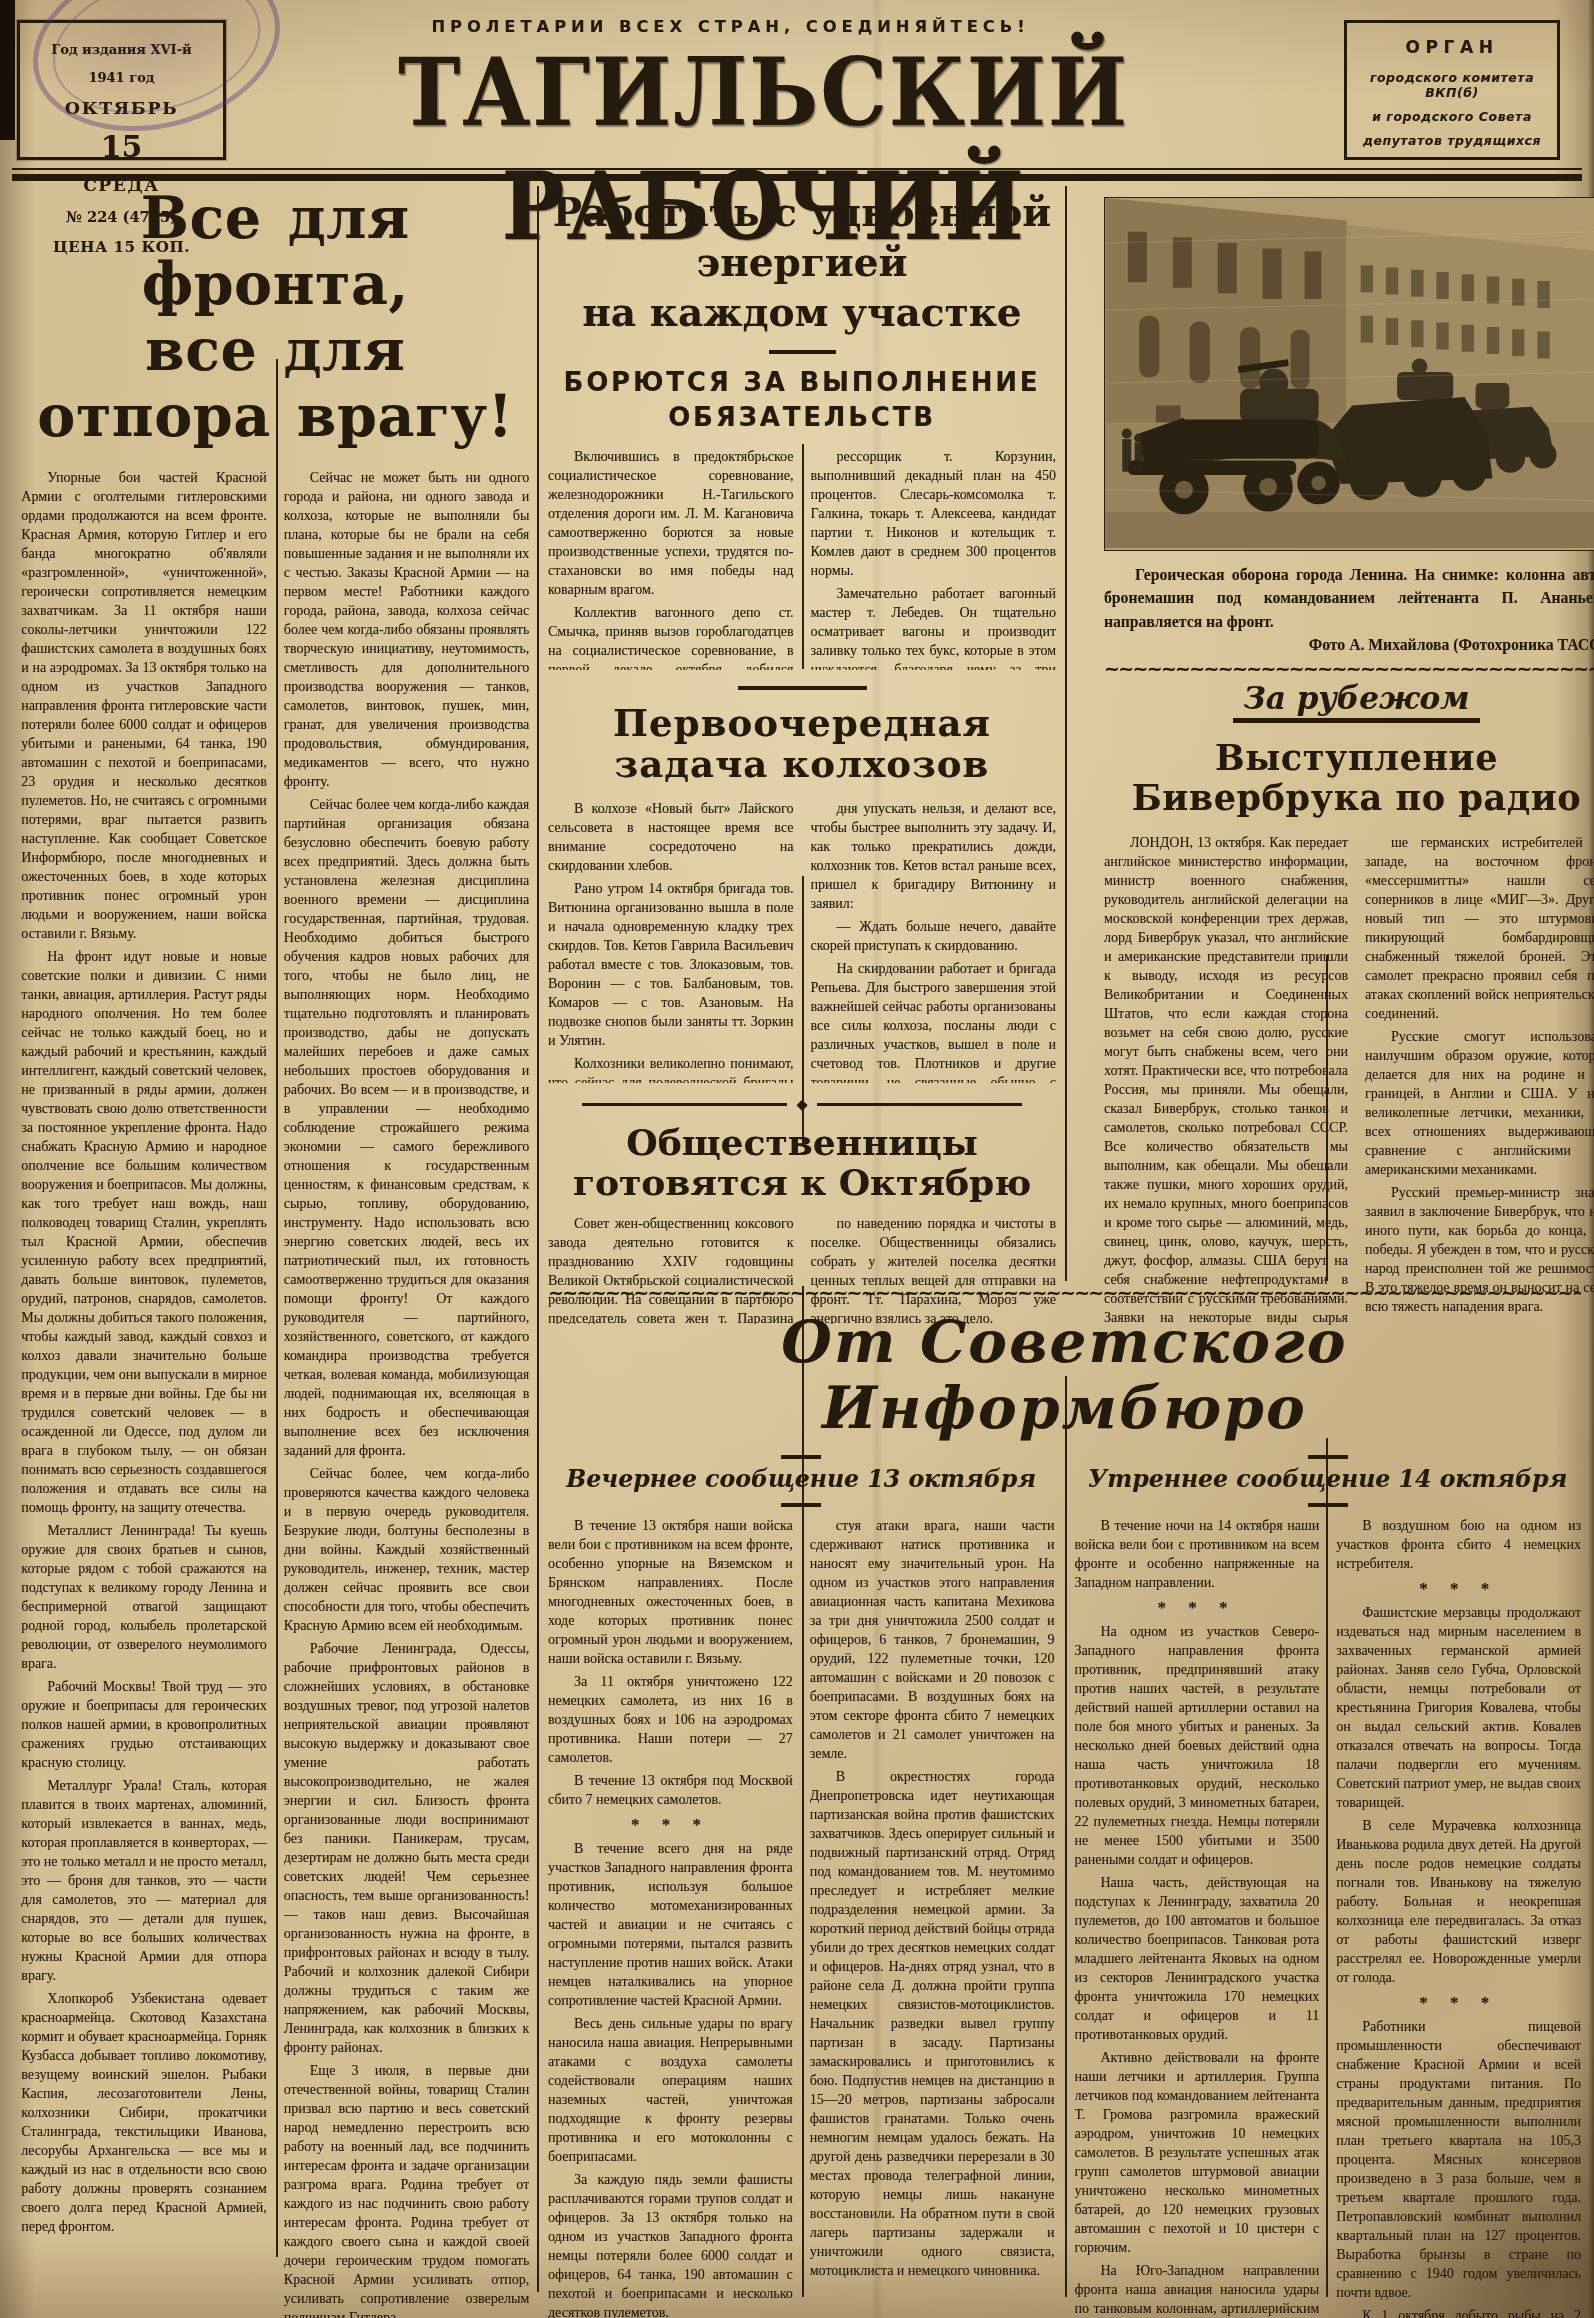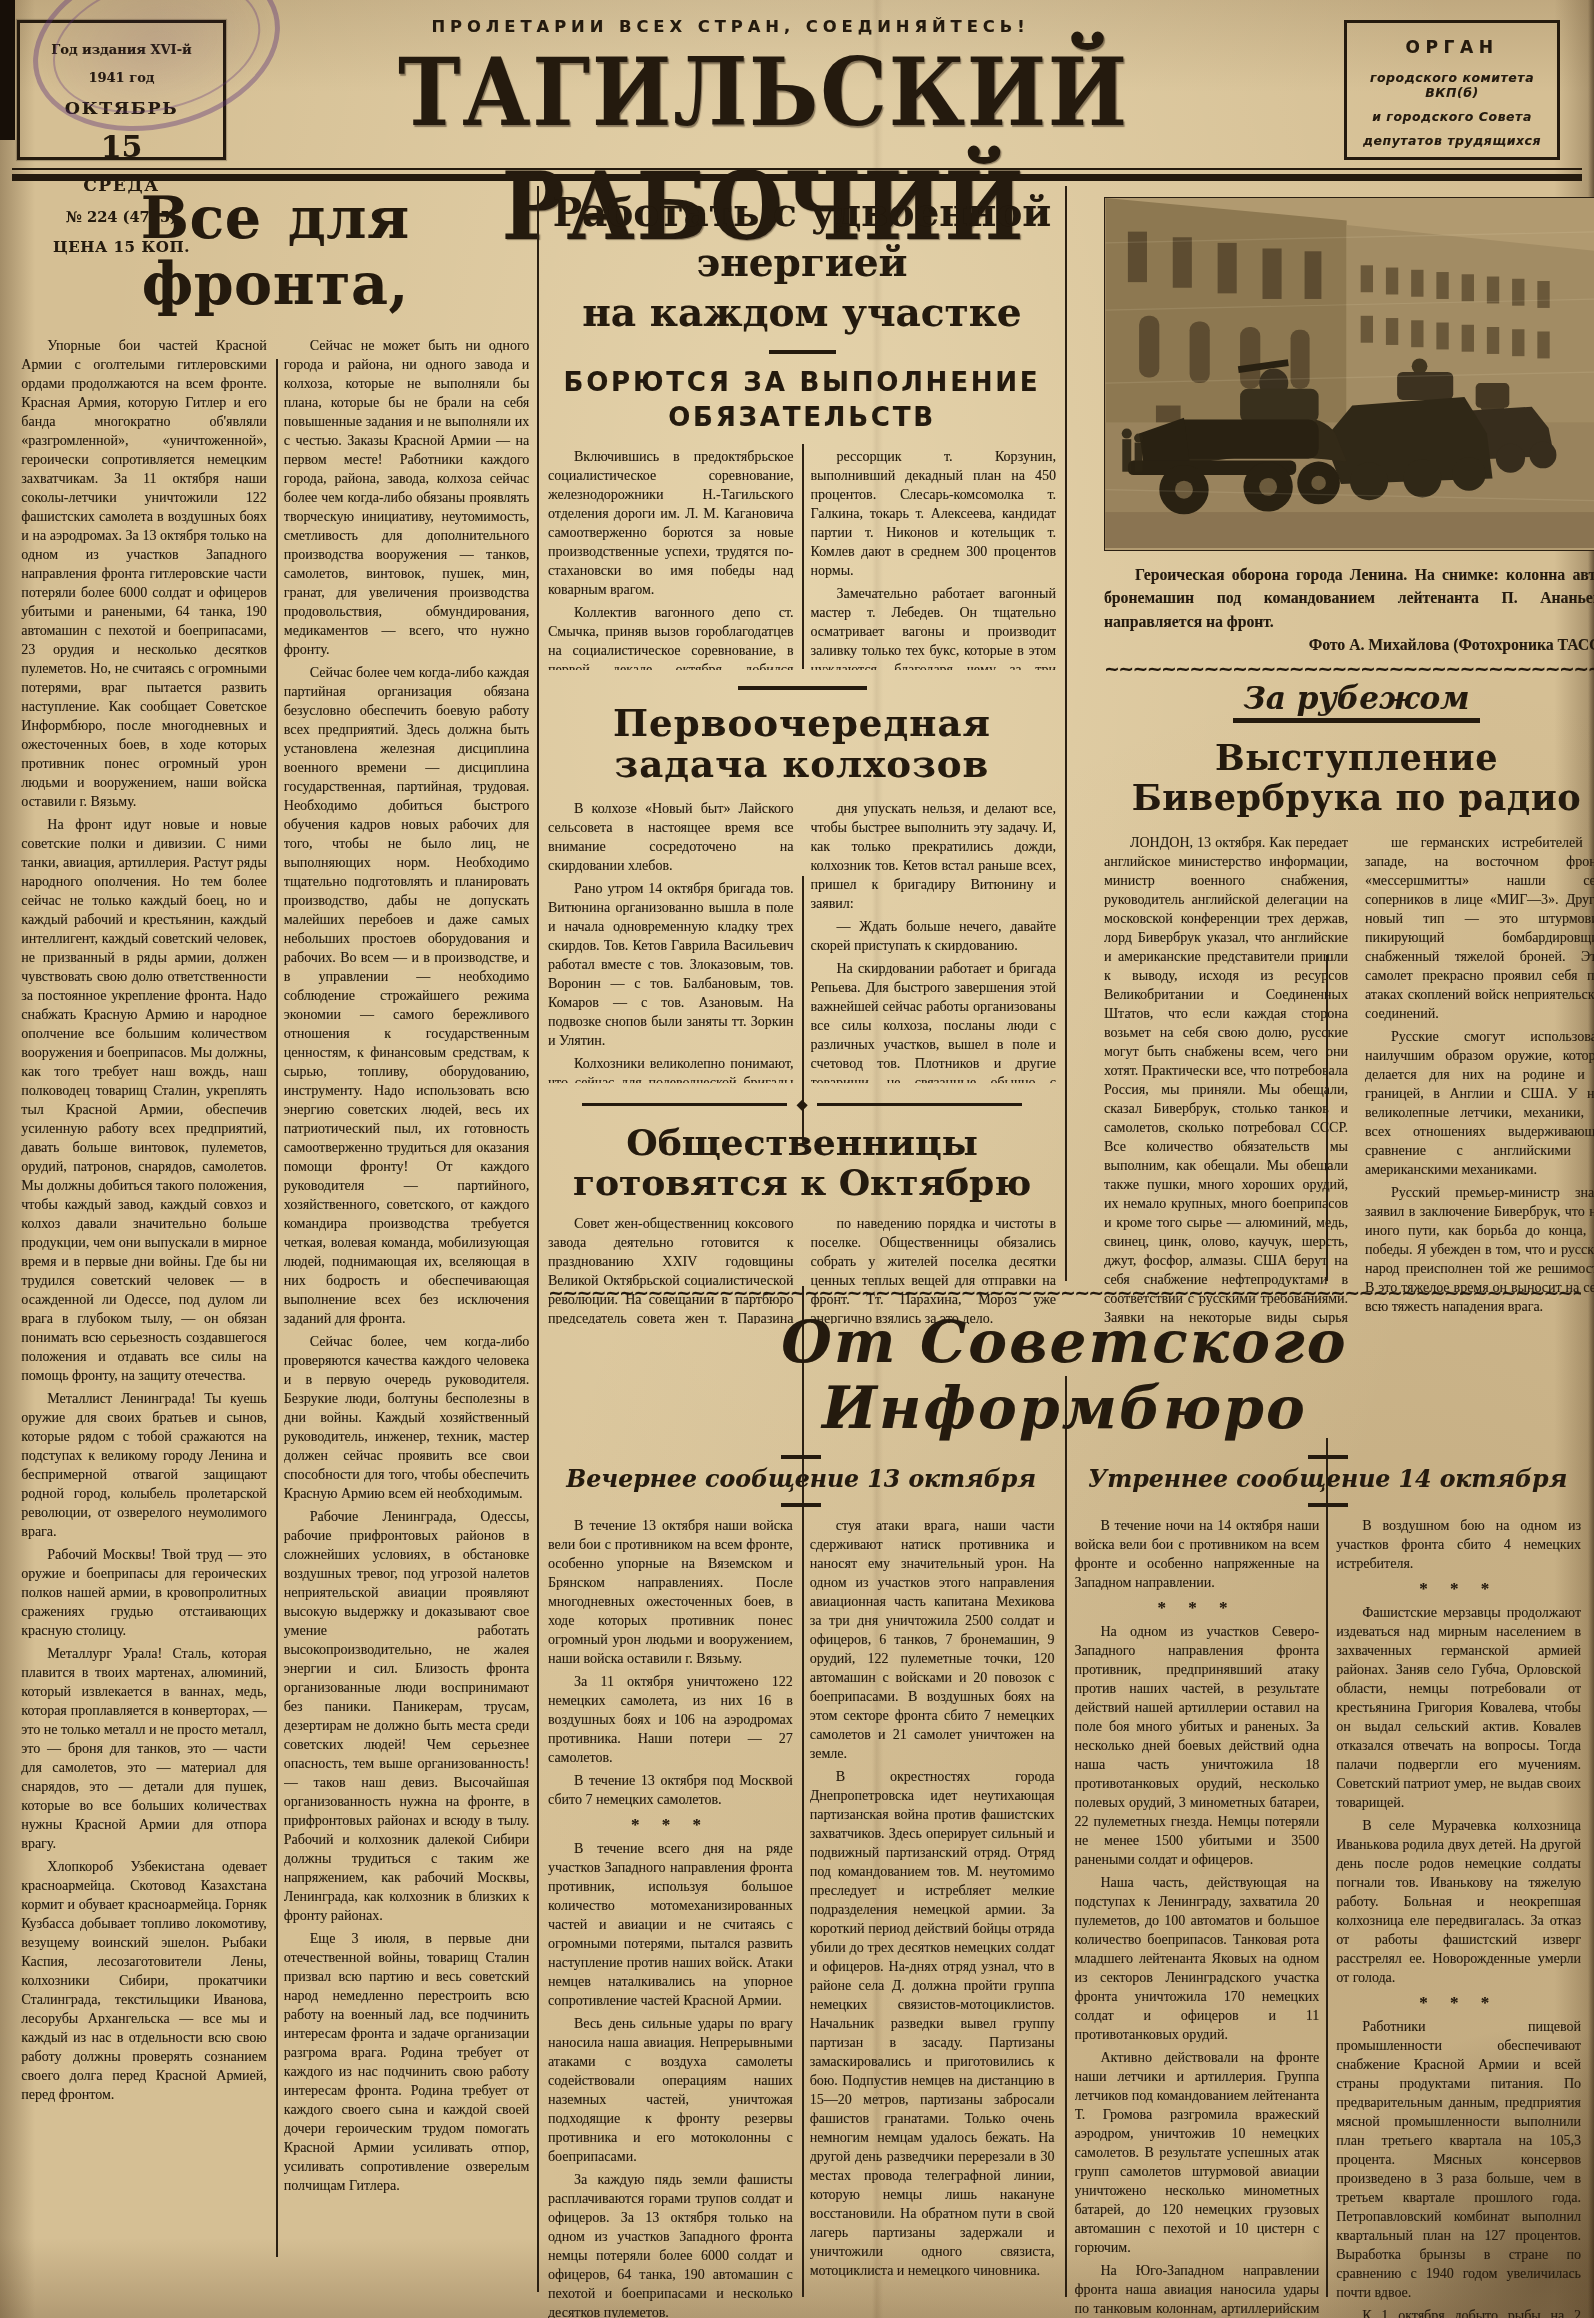--- a/index.html
+++ b/index.html
@@ -133,20 +133,21 @@
   <div class="abs vline" style="left:276px;top:359px;height:1898px;"></div>
   <div class="abs vline" style="left:802px;top:444px;height:225px;"></div>
   <div class="abs vline" style="left:802px;top:876px;height:270px;"></div>
   <div class="abs vline" style="left:802px;top:1286px;height:1011px;"></div>
   <div class="abs vline" style="left:1326px;top:955px;height:326px;"></div>
   <div class="abs vline" style="left:1326px;top:1438px;height:859px;"></div>
   <div class="abs vline" style="left:1065px;top:1376px;height:921px;width:2.2px;"></div>
 
   <section class="abs editorial">
     <div class="ed-headline">Все для фронта,</div>
+    <div class="ed-headline">все для отпора врагу!</div>
     <div class="cols">
       <div class="col">
           <p>Упорные бои частей Красной Армии с оголтелыми гитлеровскими ордами продолжаются на всем фронте. Красная Армия, которую Гитлер и его банда многократно об'являли «разгромленной», «уничтоженной», героически сопротивляется немецким захватчикам. За 11 октября наши соколы-летчики уничтожили 122 фашистских самолета в воздушных боях и на аэродромах. За 13 октября только на одном из участков Западного направления фронта гитлеровские части потеряли более 6000 солдат и офицеров убитыми и ранеными, 64 танка, 190 автомашин с пехотой и боеприпасами, 23 орудия и несколько десятков пулеметов. Но, не считаясь с огромными потерями, враг пытается развить наступление. Как сообщает Советское Информбюро, после многодневных и ожесточенных боев, в ходе которых противник понес огромный урон людьми и вооружением, наши войска оставили г. Вязьму.</p>
           <p>На фронт идут новые и новые советские полки и дивизии. С ними танки, авиация, артиллерия. Растут ряды народного ополчения. Но тем более сейчас не только каждый боец, но и каждый рабочий и крестьянин, каждый интеллигент, каждый советский человек, не призванный в ряды армии, должен чувствовать свою долю ответственности за постоянное укрепление фронта. Надо снабжать Красную Армию и народное ополчение все большим количеством вооружения и боеприпасов. Мы должны, как того требует наш вождь, наш полководец товарищ Сталин, укреплять тыл Красной Армии, обеспечив усиленную работу всех предприятий, давать больше винтовок, пулеметов, орудий, патронов, снарядов, самолетов. Мы должны добиться такого положения, чтобы каждый завод, каждый совхоз и колхоз давали значительно больше продукции, чем они выпускали в мирное время и в первые дни войны. Где бы ни трудился советский человек — в осажденной ли Одессе, под дулом ли врага в глубоком тылу, — он обязан понимать всю серьезность создавшегося положения и отдавать все силы на помощь фронту, на защиту отечества.</p>
           <p>Металлист Ленинграда! Ты куешь оружие для своих братьев и сынов, которые рядом с тобой сражаются на подступах к великому городу Ленина и беспримерной отвагой защищают родной город, колыбель пролетарской революции, от озверелого неумолимого врага.</p>
           <p>Рабочий Москвы! Твой труд — это оружие и боеприпасы для героических полков нашей армии, в кровопролитных сражениях грудью отстаивающих красную столицу.</p>
           <p>Металлург Урала! Сталь, которая плавится в твоих мартенах, алюминий, который извлекается в ваннах, медь, которая проплавляется в конверторах, — это не только металл и не просто металл, это — броня для танков, это — части для самолетов, это — материал для снарядов, это — детали для пушек, которые во все больших количествах нужны Красной Армии для отпора врагу.</p>
           <p>Хлопкороб Узбекистана одевает красноармейца. Скотовод Казахстана кормит и обувает красноармейца. Горняк Кузбасса добывает топливо локомотиву, везущему воинский эшелон. Рыбаки Каспия, лесозаготовители Лены, колхозники Сибири, прокатчики Сталинграда, текстильщики Иванова, лесорубы Архангельска — все мы и каждый из нас в отдельности всю свою работу должны проверять сознанием своего долга перед Красной Армией, перед фронтом.</p>
         </div>
       <div class="col">

